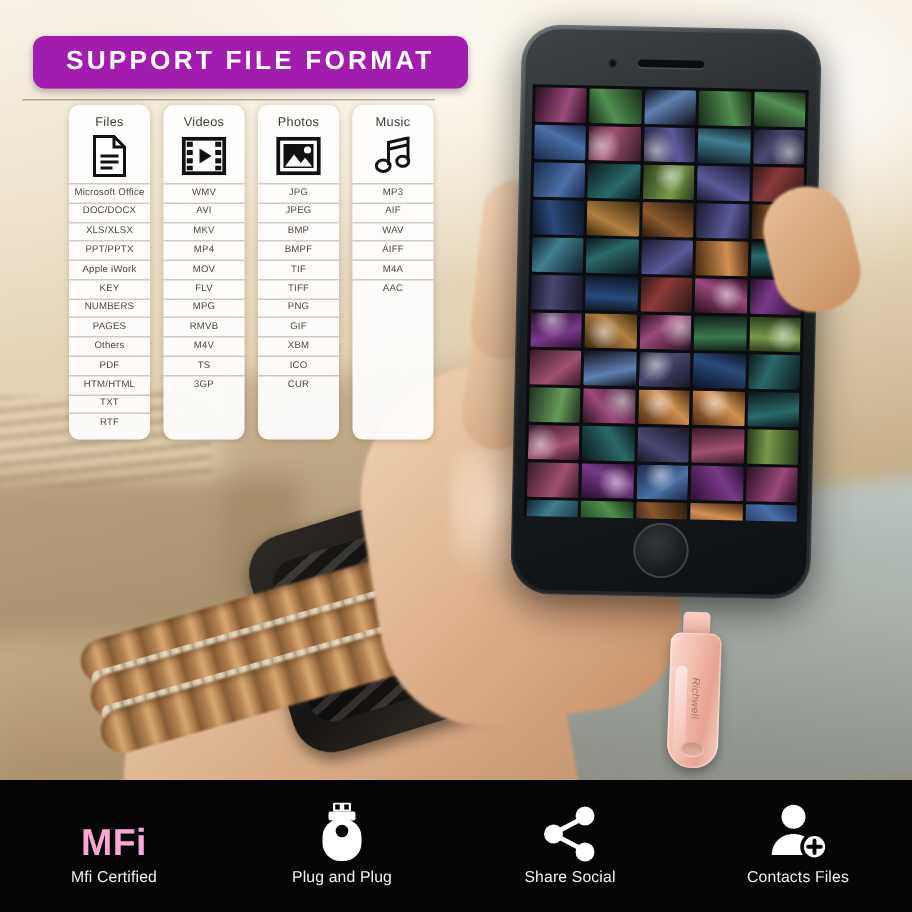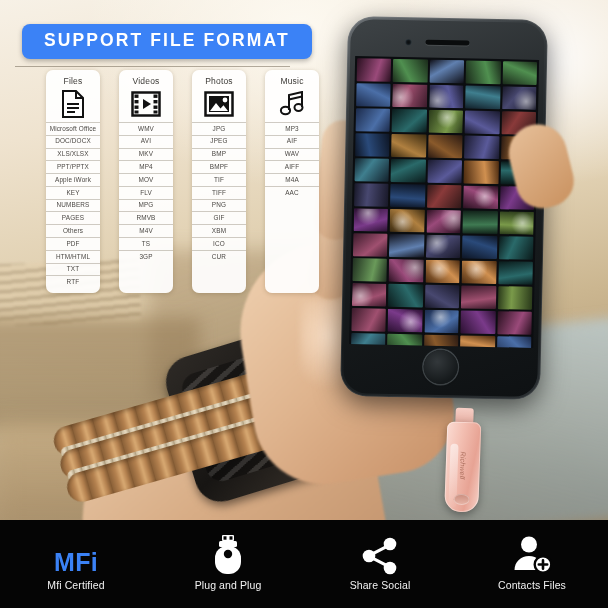--- a/index.html
+++ b/index.html
@@ -106,44 +106,44 @@
     background:linear-gradient(180deg,rgba(255,255,255,.55),rgba(255,255,255,.05));}
   .usb-brand{position:absolute;left:0;top:40px;width:34px;text-align:center;
     font-size:7px;color:#a86a58;letter-spacing:.2px;font-style:italic;
     transform:rotate(90deg);transform-origin:center;opacity:.9;}
   .usb-hole{position:absolute;left:9px;bottom:7px;width:16px;height:11px;border-radius:50%;
     background:linear-gradient(180deg,#c98d7e,#e9b6a8);
     box-shadow:0 0 0 1px rgba(255,255,255,.3) inset;}
 
   
   .banner{position:absolute;left:22px;top:24px;padding:8px 22px 9px;
-    background:#3b82f6;border-radius:8px;
+    background:#a21caf;border-radius:8px;
     box-shadow:0 2px 5px rgba(0,0,0,.28);}
   .banner span{display:block;color:#fff;font-size:17.5px;font-weight:bold;letter-spacing:2.1px;
     white-space:nowrap;line-height:1;}
   .rule{position:absolute;left:15px;top:66px;width:275px;height:1px;background:rgba(90,80,62,.45);}
 
   
-  .cards{position:absolute;left:46px;top:70px;display:flex;gap:19px;}
+  .cards{position:absolute;left:46px;top:70px;display:flex;gap:9px;}
   .card{width:54px;background:rgba(255,255,255,.93);border-radius:7px;
     box-shadow:0 1px 4px rgba(90,70,40,.25);
     padding:4px 0 5px;display:flex;flex-direction:column;align-items:center;}
   .card-title{font-size:8.5px;color:#3c3a36;margin:2px 0 3px;letter-spacing:.2px;}
   .card-icon{height:30px;display:flex;align-items:center;justify-content:center;margin-bottom:3px;}
   .fmt-list{width:100%;}
   .fmt{font-size:6.4px;color:#4a4743;text-align:center;line-height:1;
     padding:2.7px 0;border-top:1px solid rgba(150,142,126,.45);letter-spacing:.15px;white-space:nowrap;}
 
   
   .featurebar{position:absolute;left:0;bottom:0;width:608px;height:88px;background:#050505;
     display:flex;align-items:center;}
   .feature{flex:1;display:flex;flex-direction:column;align-items:center;justify-content:center;gap:4px;}
   .feat-icon{height:38px;display:flex;align-items:flex-end;justify-content:center;}
   .feat-label{font-size:10.5px;color:#f2f2f2;white-space:nowrap;letter-spacing:.1px;}
-  .mfi-text{color:#3b82f6;font-size:25px;font-weight:600;letter-spacing:.3px;line-height:1;}
+  .mfi-text{color:#f9a8d4;font-size:25px;font-weight:600;letter-spacing:.3px;line-height:1;}
 </style>
 </head>
 <body>
 
 <div class="stage">
 
   <div class="bg"></div>
   <div class="door"></div>
   <div class="vent"></div>
   <div class="dash1"></div>

